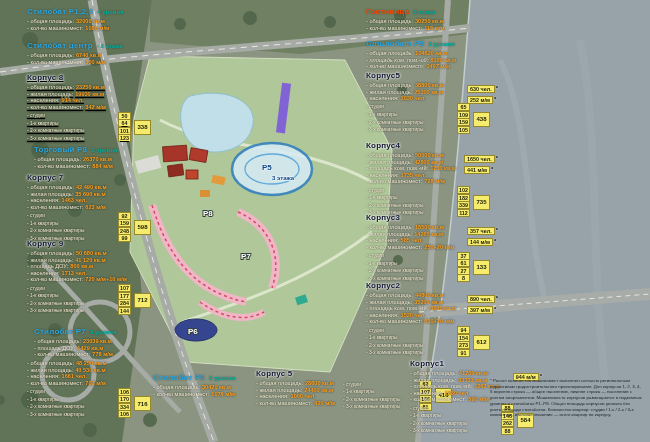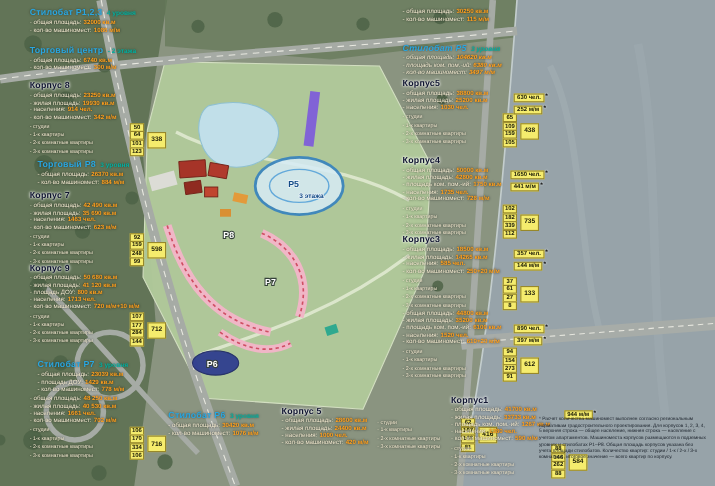--- a/index.html
+++ b/index.html
@@ -7,21 +7,21 @@
           font-family:"Liberation Sans",sans-serif;background:#8a9480;}
   #map{position:absolute;left:0;top:0;}
 
   .map-label{font-family:"Liberation Sans",sans-serif;font-weight:bold;font-size:8px;
              fill:#ffffff;stroke:#35413a;stroke-width:2px;paint-order:stroke;}
   .map-label.blue{fill:#134a86;stroke:#e8f2f8;stroke-width:1.6px;}
   .map-sublabel{font-family:"Liberation Sans",sans-serif;font-weight:bold;font-size:6px;
              fill:#134a86;stroke:#e8f2f8;stroke-width:1.4px;paint-order:stroke;}
 
   .block{position:absolute;width:132px;line-height:1.12;}
-  .block-head{display:flex;gap:4px;align-items:flex-end;margin-bottom:1px;}
+  .block-head{display:flex;gap:4px;align-items:center;margin-bottom:1px;}
   .block-title{font-size:8px;font-weight:bold;letter-spacing:.2px;white-space:nowrap;}
   .type-stylobate .block-title,.type-mall .block-title{color:#2aa6df;text-shadow:0 0 2px rgba(0,0,0,.55);}
   .type-hotel .block-title{color:#ff4a00;text-shadow:0 0 2px rgba(0,0,0,.45);}
   .type-korpus .block-title{color:#0f1430;text-shadow:0 0 2px rgba(255,255,255,.95),0 0 3px rgba(255,255,255,.9);}
   .block-subtitle{font-size:6px;font-weight:bold;color:#00b1a1;text-shadow:0 0 2px rgba(0,0,0,.55);white-space:nowrap;}
 
   .block-body{display:block;}
   .layout-row .block-body{display:flex;flex-direction:row;gap:8px;align-items:flex-start;}
   .line{display:flex;gap:2px;white-space:nowrap;height:6.6px;}
   .line-label{font-size:5.6px;color:#f3ead0;text-shadow:0 0 2px rgba(0,0,0,.85);}
@@ -39,21 +39,21 @@
 
   .extras{position:absolute;right:0;top:13px;display:flex;flex-direction:column;gap:3px;align-items:flex-start;}
   .extra{display:flex;align-items:flex-start;gap:1px;}
   .extra-chip{background:#f5ec6d;border:1px solid #97882a;font-size:5.4px;font-weight:bold;
               padding:0 2px;color:#1d1d08;white-space:nowrap;}
   .extra-mark{font-size:6px;font-weight:bold;color:#101010;text-shadow:0 0 2px #fff;line-height:1;}
 
   
   #blk-stylobat-p123{left:27px;top:8px;}
   #blk-torg-center{left:27px;top:42px;}
-  #blk-korpus8{left:27px;top:74px;}
+  #blk-korpus8{left:27px;top:74px;text-decoration:underline;}
   #blk-stylobat-p8{left:34px;top:146px;}
   #blk-korpus7{left:27px;top:174px;}
   #blk-korpus6{left:27px;top:240px;}
   #blk-stylobat-p7{left:34px;top:328px;}
   #blk-korpus9{left:27px;top:360px;}
   #blk-stylobat-p6{left:153px;top:374px;}
   #blk-korpus10{left:256px;top:370px;width:196px;}
   #blk-gostinitsa{left:366px;top:8px;}
   #blk-stylobat-p5{left:366px;top:40px;font-style:italic;}
   #blk-korpus5{left:366px;top:72px;}
@@ -167,21 +167,21 @@
             </div>
             <div class="line">
               <span class="line-label">- кол-во машиномест:</span>
               <span class="line-value">1086 м/м</span>
             </div>
           </div>
         </div>
       </div>
       <div class="block type-mall" id="blk-torg-center">
         <div class="block-head">
-          <span class="block-title">Торговый центр</span>
+          <span class="block-title">Стилобат центр</span>
           <span class="block-subtitle">- 2 этажа</span>
         </div>
         <div class="block-body">
           <div class="block-lines">
             <div class="line">
               <span class="line-label">- общая площадь:</span>
               <span class="line-value">6740 кв.м</span>
             </div>
             <div class="line">
               <span class="line-label">- кол-во машиномест:</span>
@@ -463,20 +463,24 @@
             </div>
             <div class="apt-row">
               <span class="apt-label">- 3-х комнатные квартиры</span>
               <span class="apt-chip">81</span>
             </div>
             <span class="apt-total">416</span>
           </div>
         </div>
       </div>
       <div class="block type-hotel" id="blk-gostinitsa">
+        <div class="block-head">
+          <span class="block-title">Гостиница</span>
+          <span class="block-subtitle">3 этажа</span>
+        </div>
         <div class="block-body">
           <div class="block-lines">
             <div class="line">
               <span class="line-label">- общая площадь:</span>
               <span class="line-value">30250 кв.м</span>
             </div>
             <div class="line">
               <span class="line-label">- кол-во машиномест:</span>
               <span class="line-value">115 м/м</span>
             </div>
@@ -661,20 +665,23 @@
             <span class="extra-chip">357 чел.</span>
             <span class="extra-mark">*</span>
           </span>
           <span class="extra">
             <span class="extra-chip">144 м/м</span>
             <span class="extra-mark">*</span>
           </span>
         </div>
       </div>
       <div class="block type-korpus" id="blk-korpus2">
+        <div class="block-head">
+          <span class="block-title">Корпус2</span>
+        </div>
         <div class="block-body">
           <div class="block-lines">
             <div class="line">
               <span class="line-label">- общая площадь:</span>
               <span class="line-value">44800 кв.м</span>
             </div>
             <div class="line">
               <span class="line-label">- жилая площадь:</span>
               <span class="line-value">35200 кв.м</span>
             </div>

